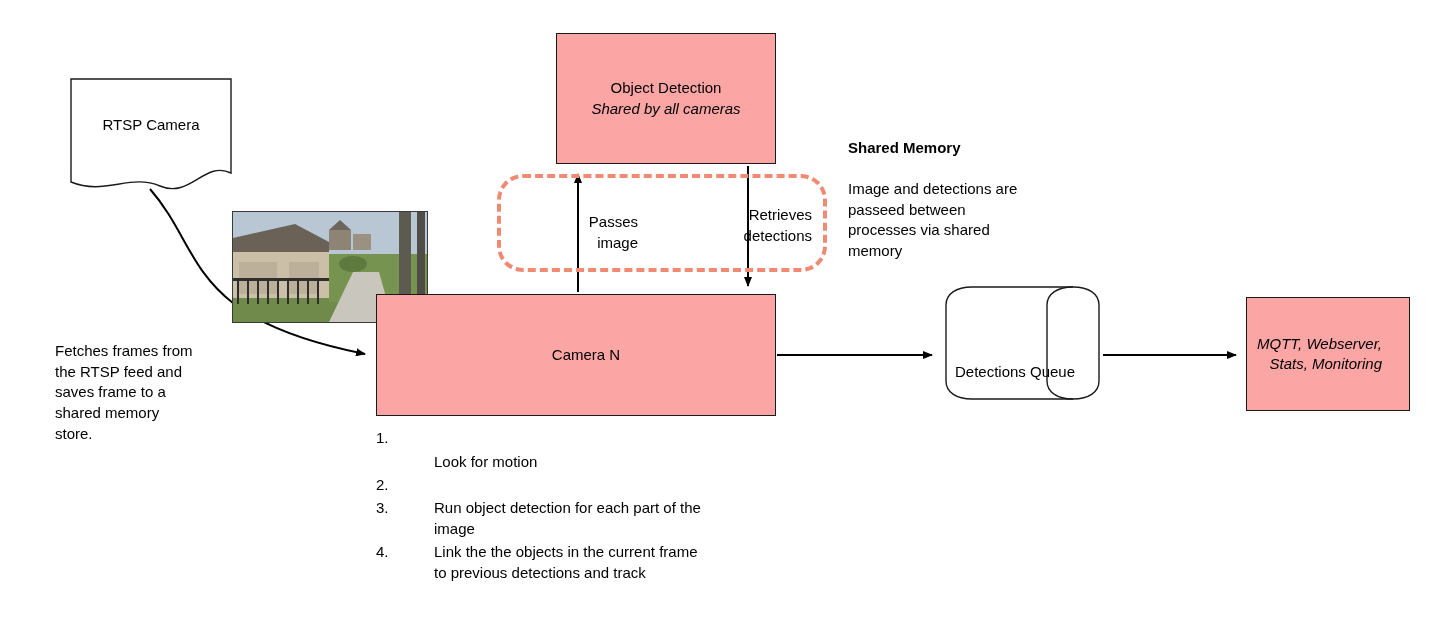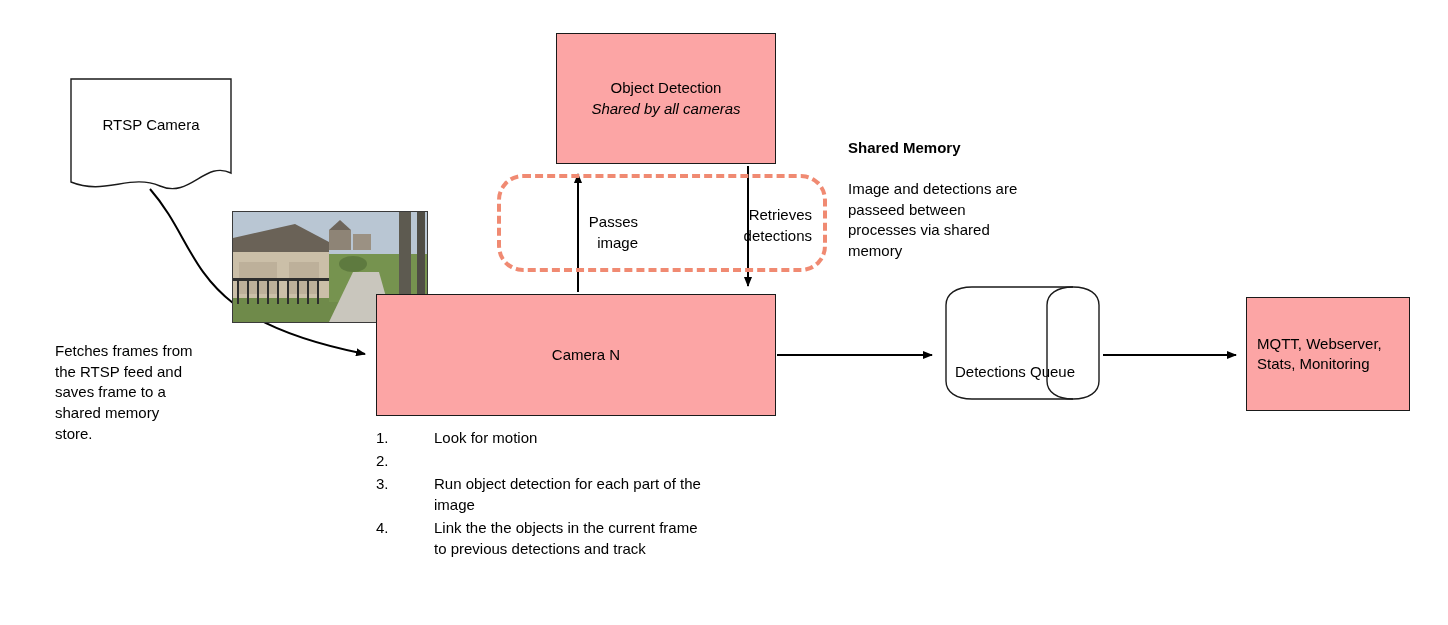--- a/index.html
+++ b/index.html
@@ -101,22 +101,23 @@
     left: 1246px;
     top: 297px;
     width: 164px;
     height: 114px;
     font-size: 15px;
     text-align: left;
     align-items: flex-start;
     padding-left: 10px;
   }
   #mqtt-box .mqtt-lines {
-    text-align: left;
+    text-align: right;
     white-space: pre-line;
+    font-style: italic;
   }
   
   #detections-queue {
     left: 942px;
     top: 286px;
     width: 160px;
     height: 113px;
     margin-top: 40px;
   }
   #detections-queue .cyl-label {
@@ -296,21 +297,21 @@
 
   <div class="node box" id="mqtt-box">
     <div class="mqtt-lines">MQTT, Webserver,
 Stats, Monitoring</div>
   </div>
 
 
   <div id="camera-steps">
       <div class="step">
         <div class="num">1.</div>
-        <div class="txt" style="white-space: pre-line;">Look for motion</div>
+        <div class="txt" style="white-space: pre-line; margin-top: 24px;">Look for motion</div>
       </div>
       <div class="step">
         <div class="num">2.</div>
       </div>
       <div class="step">
         <div class="num">3.</div>
         <div class="txt" style="white-space: pre-line;">Run object detection for each part of the
 image</div>
       </div>
       <div class="step">

